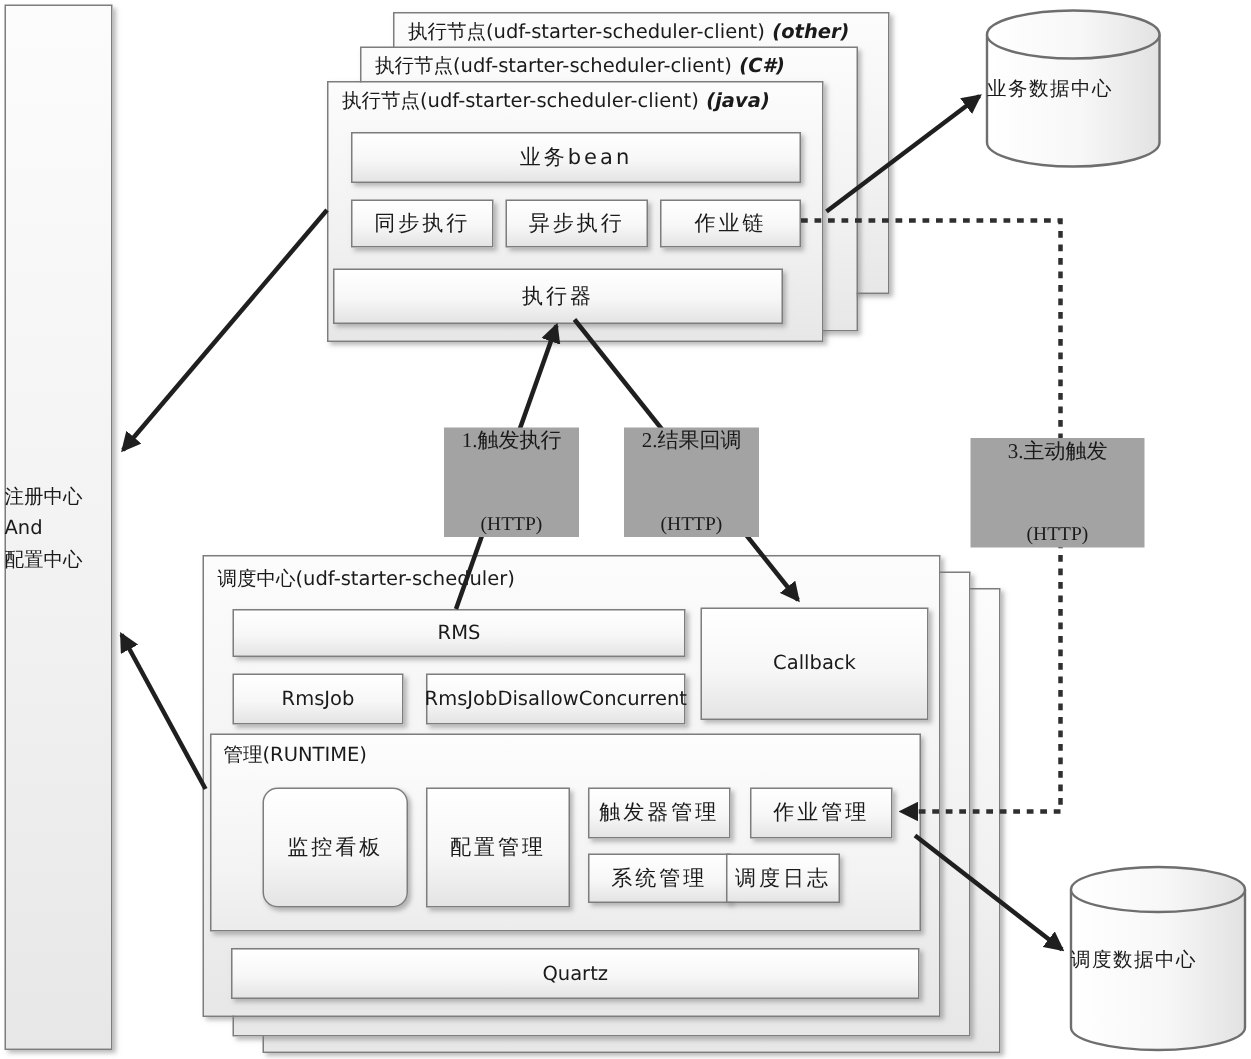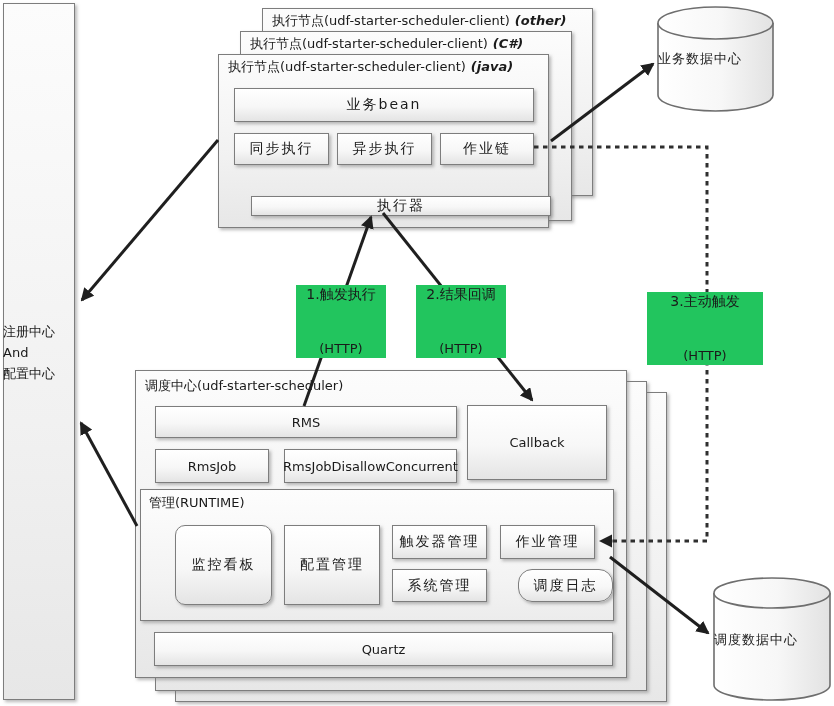--- a/index.html
+++ b/index.html
@@ -16,22 +16,22 @@
     background:linear-gradient(180deg,#ffffff 0%,#f7f7f7 55%,#e4e4e4 100%);
     display:flex;align-items:center;justify-content:center;text-align:left;
     font-size:14px;letter-spacing:2px;
   }
   .box.latin{letter-spacing:0;font-size:13px;}
   .groupbox{background:linear-gradient(180deg,#fdfdfd 0%,#f3f3f3 70%,#ececec 100%);}
   .title{position:absolute;left:9px;top:3px;font-size:13px;white-space:nowrap;letter-spacing:0;}
   .variant{font-weight:bold;font-style:italic;margin-left:5px;text-align:right;}
   .grouptitle{position:absolute;left:8px;top:4px;font-size:13px;letter-spacing:0;}
   .flowlbl{
-    position:absolute;z-index:6;background:#22c55e;text-align:center;
-    font-size:14px;line-height:1.25;padding:1px 2px;
+    position:absolute;z-index:6;background:#a3a3a3;text-align:center;
+    font-size:14px;line-height:1.25;padding:1px 2px;font-family:Liberation Serif, serif;
   }
   .flowlbl .sub{font-size:13px;letter-spacing:0;margin-top:37px;}
   .registry-text{
     position:absolute;left:3px;top:322px;width:68px;text-align:left;
     font-size:13px;line-height:1.6;z-index:2;
   }
   .cyl-text{position:absolute;z-index:6;font-size:13px;letter-spacing:1px;}
   svg.overlay{position:absolute;left:0;top:0;z-index:5;pointer-events:none;}
 </style>
 </head>
@@ -57,40 +57,40 @@
     </div>
   </div>
   <div class="layer" style="left:218px;top:54px;width:331px;height:174px;">
     <div class="title">
       <span>执行节点(udf-starter-scheduler-client)</span><span class="variant">(java)</span>
     </div>
     <div class="box" style="left:15px;top:33px;width:300px;height:34px;">业务bean</div>
     <div class="box" style="left:15px;top:78px;width:95px;height:32px;">同步执行</div>
     <div class="box" style="left:118px;top:78px;width:95px;height:32px;">异步执行</div>
     <div class="box" style="left:221px;top:78px;width:94px;height:32px;">作业链</div>
-    <div class="box" style="left:32px;top:124px;width:300px;height:20px;margin-top:17px;">执行器</div>
+    <div class="box" style="left:3px;top:124px;width:300px;height:37px;">执行器</div>
   </div>
 
   <div class="layer" style="left:175px;top:392px;width:492px;height:310px;"></div>
   <div class="layer" style="left:155px;top:381px;width:492px;height:310px;"></div>
   <div class="layer" style="left:135px;top:370px;width:492px;height:308px;">
     <div class="title" style="top:6px;">调度中心(udf-starter-scheduler)</div>
     <div class="box latin" style="left:19px;top:35px;width:302px;height:32px;">RMS</div>
-    <div class="box latin" style="left:331px;top:34px;width:140px;height:75px;">Callback</div>
+    <div class="box latin" style="left:331px;top:34px;width:152px;height:75px;">Callback</div>
     <div class="box latin" style="left:19px;top:78px;width:114px;height:34px;">RmsJob</div>
     <div class="box latin" style="left:148px;top:78px;width:173px;height:34px;">RmsJobDisallowConcurrent</div>
 
     <div class="groupbox" style="left:4px;top:118px;width:474px;height:132px;">
       <div class="grouptitle">管理(RUNTIME)</div>
       <div class="box" style="left:34px;top:35px;width:97px;height:80px;border-radius:10px;">监控看板</div>
       <div class="box" style="left:143px;top:35px;width:96px;height:80px;">配置管理</div>
       <div class="box" style="left:251px;top:35px;width:95px;height:34px;">触发器管理</div>
       <div class="box" style="left:359px;top:35px;width:95px;height:34px;">作业管理</div>
       <div class="box" style="left:251px;top:79px;width:95px;height:33px;">系统管理</div>
-      <div class="box" style="left:377px;top:79px;width:95px;height:33px;border-radius:14px;">调度日志</div>
+      <div class="box" style="left:343px;top:79px;width:76px;height:33px;">调度日志</div>
     </div>
 
     <div class="box latin" style="left:18px;top:261px;width:459px;height:34px;">Quartz</div>
   </div>
 
   <svg class="overlay" width="834" height="706" viewBox="0 0 834 706">
     <defs>
       <marker id="ah" viewBox="0 0 10 10" refX="8.5" refY="5" markerWidth="4.4" markerHeight="4.4" orient="auto">
         <path d="M0,0 L10,5 L0,10 Z" fill="#1f1f1f"></path>
       </marker>

